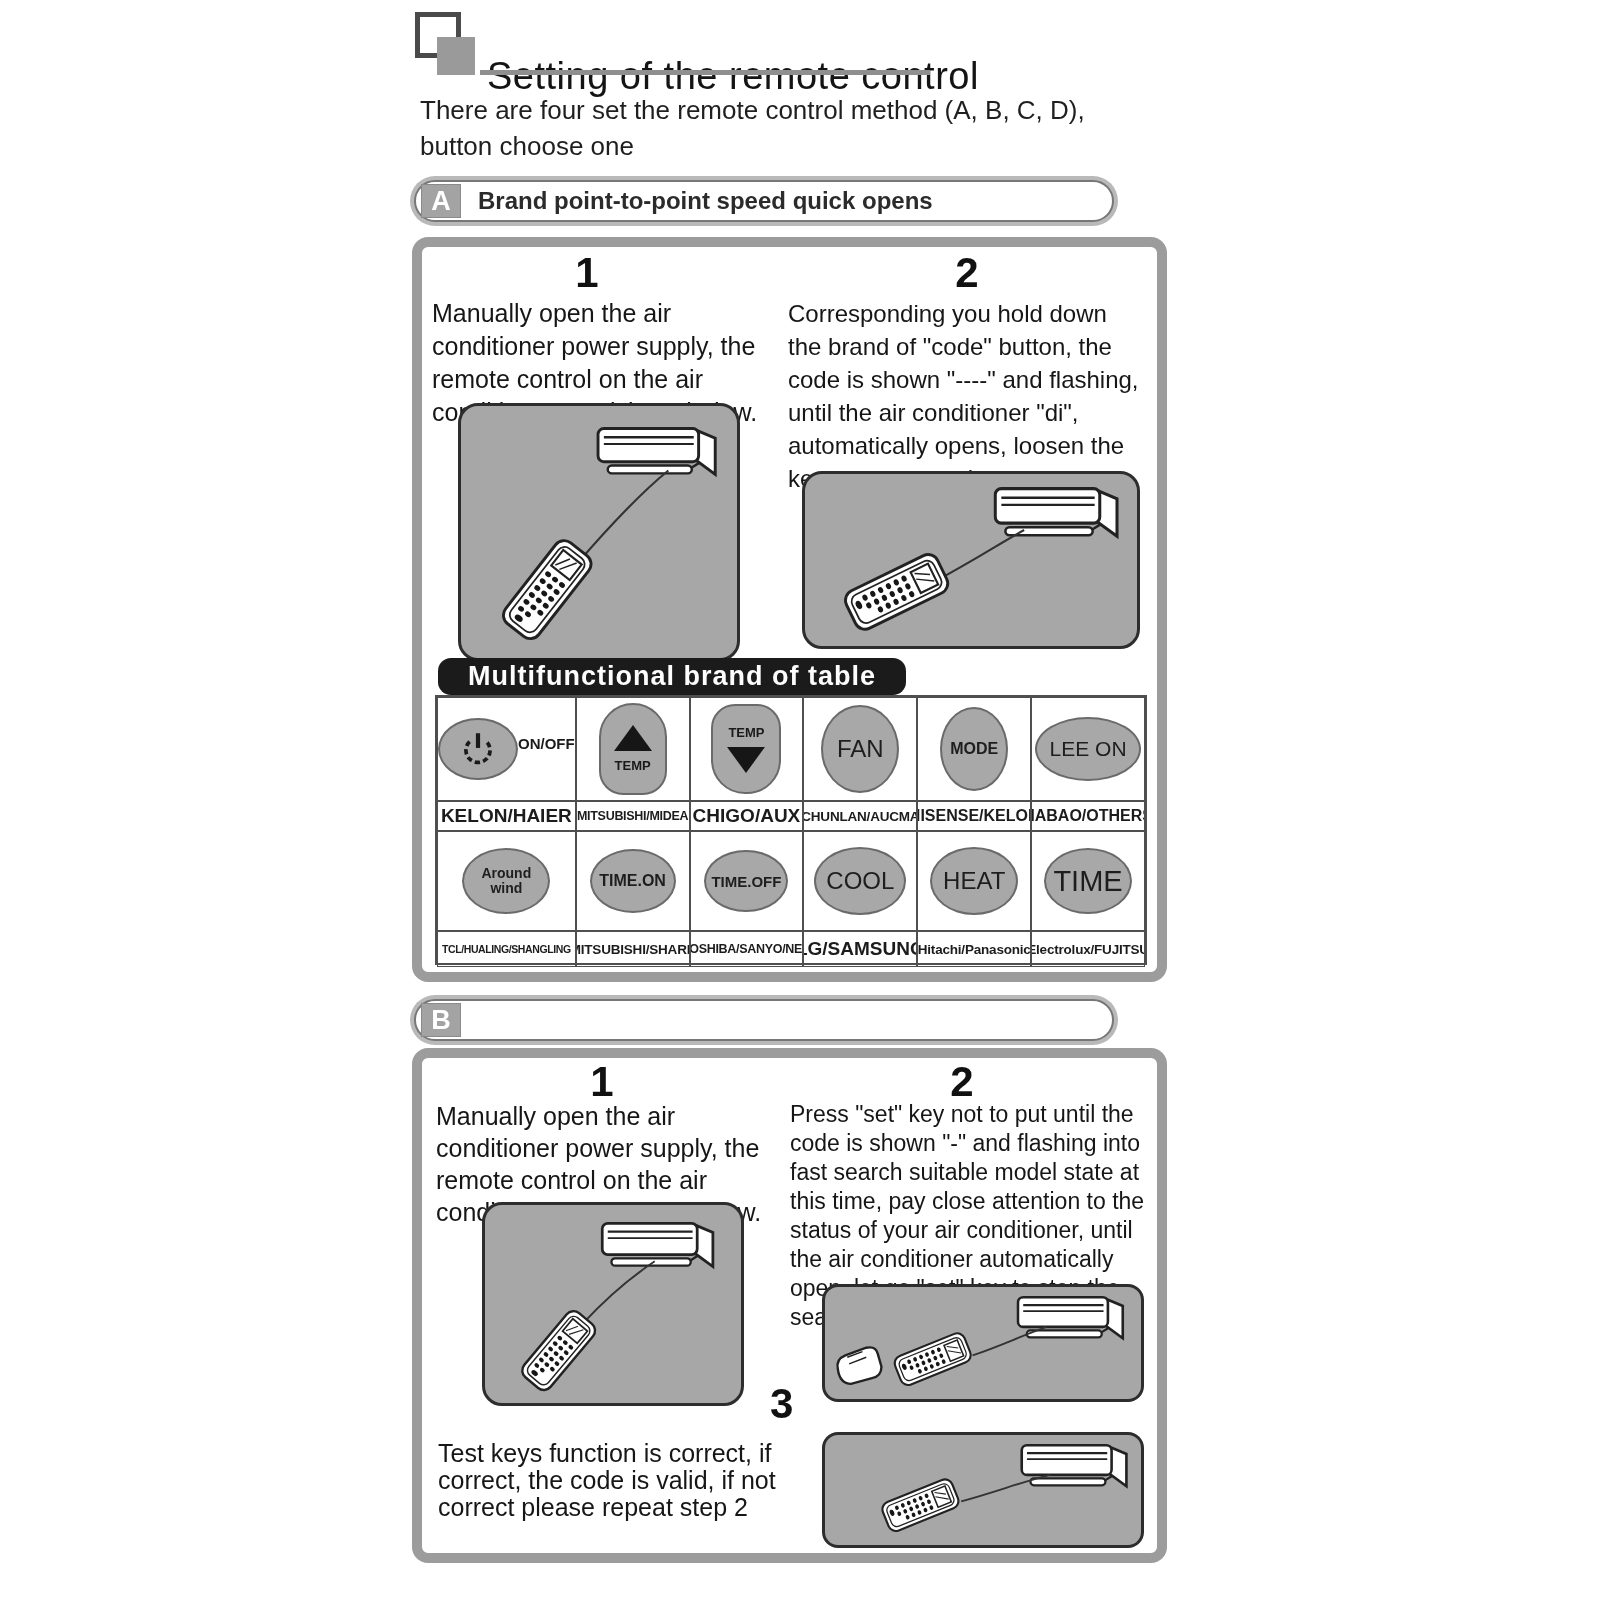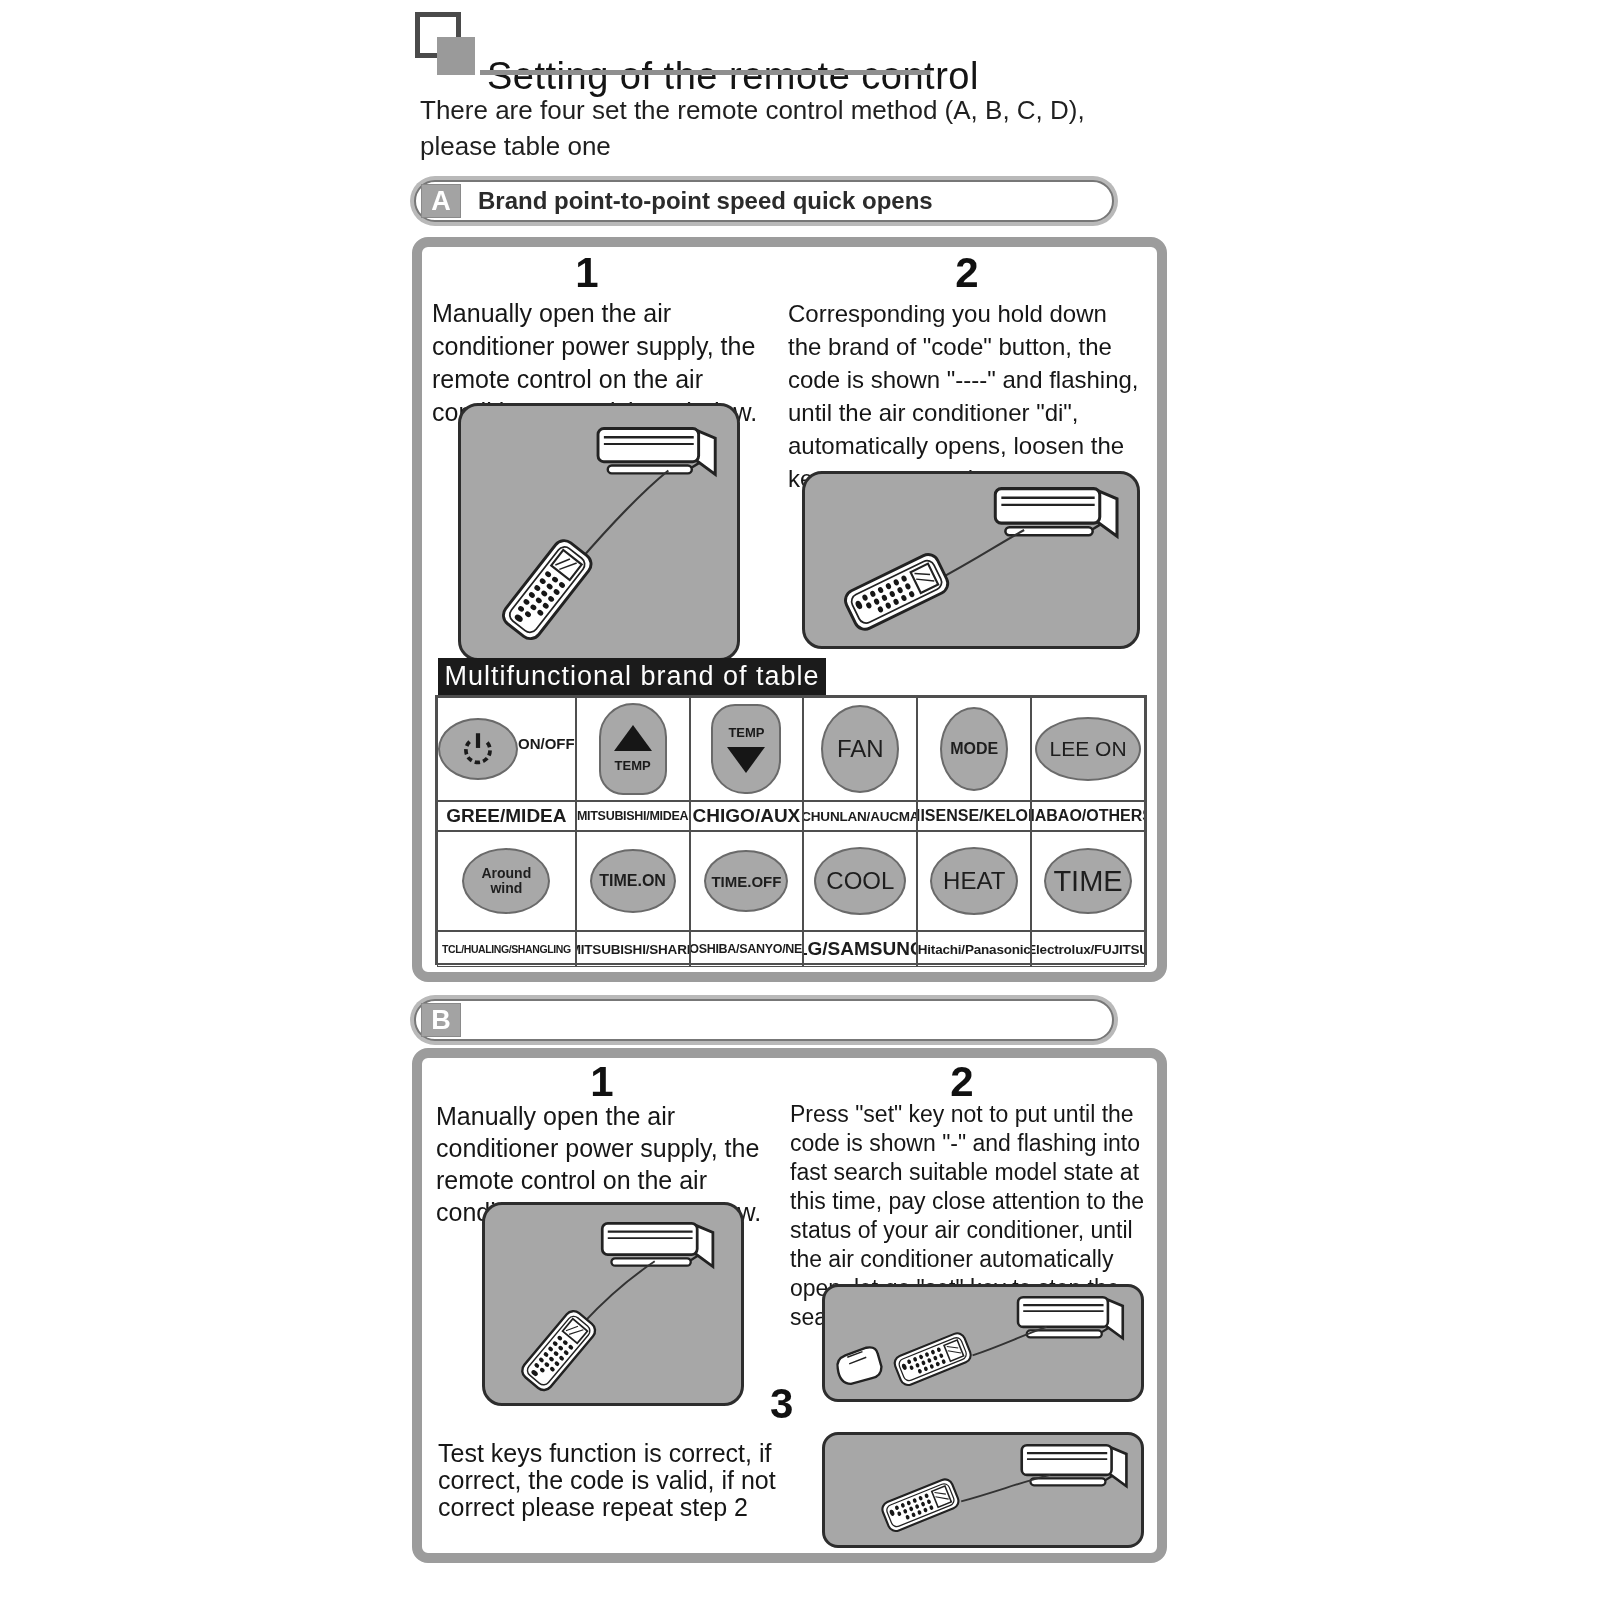--- a/index.html
+++ b/index.html
@@ -56,23 +56,23 @@
   .illu-a2 { left:380px; top:224px; width:338px; height:178px; }
   .illu-b1 { left:60px;  top:144px; width:262px; height:204px; }
   .illu-b2 { left:400px; top:226px; width:322px; height:118px; border-radius:16px; }
   .illu-b3 { left:400px; top:374px; width:322px; height:116px; border-radius:16px; }
 
   .step3-num { position:absolute; left:348px; top:322px; font-size:42px; font-weight:bold; color:#111; }
   .note { position:absolute; left:16px; top:382px; width:362px; font-size:25px; line-height:27px; color:#161616; }
 
   
   .black-bar {
-    position:absolute; left:16px; top:411px; width:388px; height:37px;
-    background:#1b1b1b; color:#fdfdfd; font-size:27px; font-weight:normal;
-    display:flex; align-items:center; justify-content:center; letter-spacing:1px;
+    position:absolute; left:16px; top:411px; width:468px; height:37px;
+    background:#1b1b1b; color:#fdfdfd; font-size:27px; font-weight:bold;
+    display:flex; align-items:center; justify-content:center; letter-spacing:1px;border-radius:13px;
   }
   .brand-table {
     position:absolute; left:13px; top:448px; width:712px; height:270px;
     display:grid; grid-template-columns:repeat(6,1fr);
     grid-template-rows:104px 30px 100px 36px;
     border:2px solid #4f4f4f; background:#fff;
   }
   .cell { border:1px solid #4f4f4f; display:flex; align-items:center; justify-content:center; position:relative; }
   .brand-cell { font-weight:bold; color:#1c1c1c; white-space:nowrap; overflow:hidden; }
   .b-lg  { font-size:19px; }
@@ -160,21 +160,21 @@
   </svg>
 
   <div class="title-icon">
     <div class="sq-outline"></div>
     <div class="sq-fill"></div>
   </div>
   <h1 class="page-title">Setting of the remote control</h1>
   <div class="title-rule"></div>
   <div class="intro">
     <div>There are four set the remote control method (A, B, C, D),</div>
-    <div>please table one</div>
+    <div>button choose one</div>
   </div>
 
   <div class="section-pill pill-a">
     <div class="badge">A</div>
     <div class="pill-label">Brand point-to-point speed quick opens</div>
   </div>
 
   <div class="panel panel-a">
     <div class="step-num sn-a1">1</div>
     <div class="step-num sn-a2">2</div>
@@ -230,21 +230,21 @@
       <div class="cell">
         <div class="oval fan">FAN</div>
       </div>
       <div class="cell">
         <div class="oval mode">MODE</div>
       </div>
       <div class="cell">
         <div class="oval leeon">LEE ON</div>
       </div>
 
-      <div class="cell brand-cell b-lg">GREE/MIDEA</div>
+      <div class="cell brand-cell b-lg">KELON/HAIER</div>
       <div class="cell brand-cell b-xs">MITSUBISHI/MIDEA</div>
       <div class="cell brand-cell b-lg">CHIGO/AUX</div>
       <div class="cell brand-cell b-sm">CHUNLAN/AUCMA</div>
       <div class="cell brand-cell b-md">HISENSE/KELON</div>
       <div class="cell brand-cell b-md">HABAO/OTHERS</div>
 
       <div class="cell">
         <div class="oval awind">Around wind</div>
       </div>
       <div class="cell">

